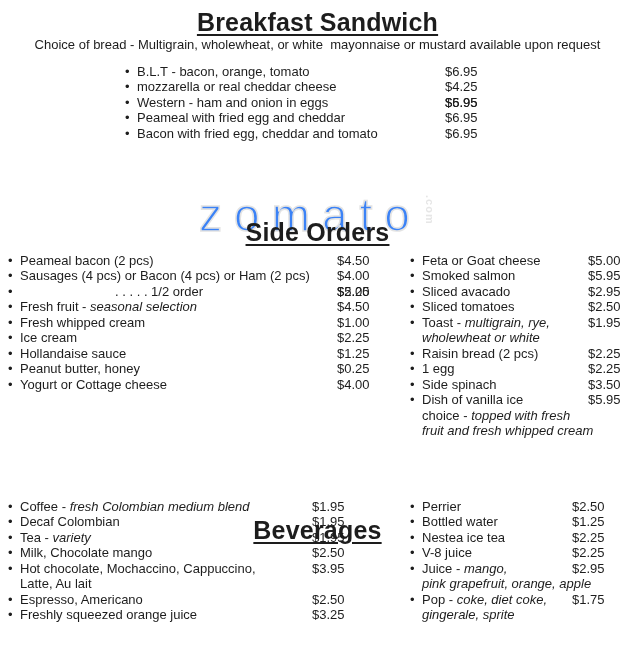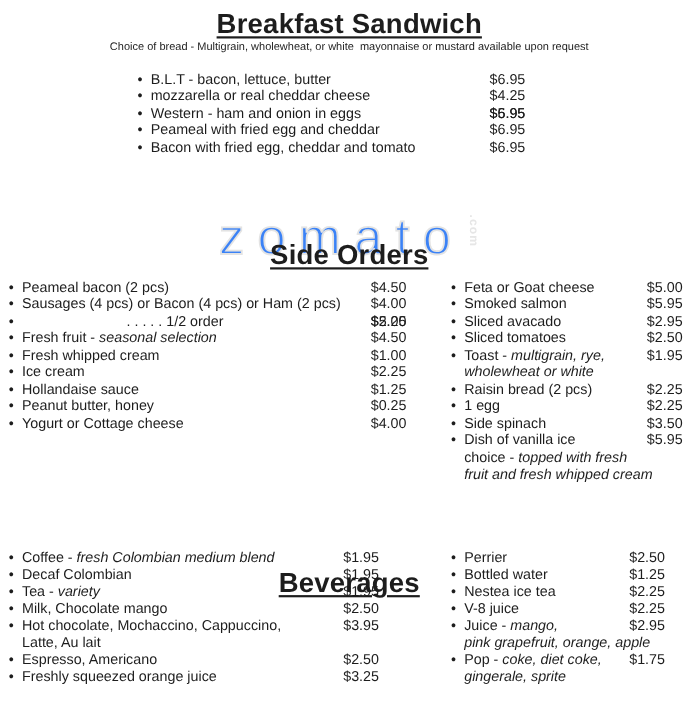--- a/index.html
+++ b/index.html
@@ -26,21 +26,21 @@
     width: 100%;
     z-index: 2;
   }
   #breakfast-title { top: 8px; }
   .sec-subtitle {
     position: absolute;
     top: 37px;
     left: 0;
     width: 100%;
     text-align: center;
-    font-size: 10px;
+    font-size: 13px;
     white-space: pre-wrap;
     z-index: 2;
   }
   #sides-title { top: 218px; }
   #bev-title { top: 492px; margin-top: 24px; }
 
   .items {
     position: absolute;
     font-size: 13px;
     line-height: 15.45px;
@@ -95,21 +95,21 @@
 
 <div class="page">
 
   <div class="watermark">
     <span class="wm-text">zomato</span><span class="wm-com">.com</span>
   </div>
 
   <h1 class="sec-title" id="breakfast-title">Breakfast Sandwich</h1>
   <p class="sec-subtitle">Choice of bread - Multigrain, wholewheat, or white  mayonnaise or mustard available upon request</p>
   <div class="items" id="breakfast-items">
-      <div class="row"><span class="bullet">•</span><span class="item-text"><span>B.L.T - bacon, lettuce, butter</span></span><span class="price">$6.95</span></div>
+      <div class="row"><span class="bullet">•</span><span class="item-text"><span>B.L.T - bacon, orange, tomato</span></span><span class="price">$6.95</span></div>
       <div class="row"><span class="bullet">•</span></div>
       <div class="row"><span class="item-text"><span>mozzarella or real cheddar cheese</span></span><span class="price">$4.25</span></div>
       <div class="row" style="padding-left: 47px;"><span class="price">$5.95</span></div>
       <div class="row"><span class="bullet">•</span><span class="item-text"><span>Western - ham and onion in eggs</span></span><span class="price">$6.95</span></div>
       <div class="row"><span class="bullet">•</span><span class="item-text"><span>Peameal with fried egg and cheddar</span></span><span class="price">$6.95</span></div>
       <div class="row"><span class="bullet">•</span><span class="item-text"><span>Bacon with fried egg, cheddar and tomato</span></span><span class="price">$6.95</span></div>
     </div>
 
   <h1 class="sec-title" id="sides-title">Side Orders</h1>
   <div class="items" id="sides-left">

